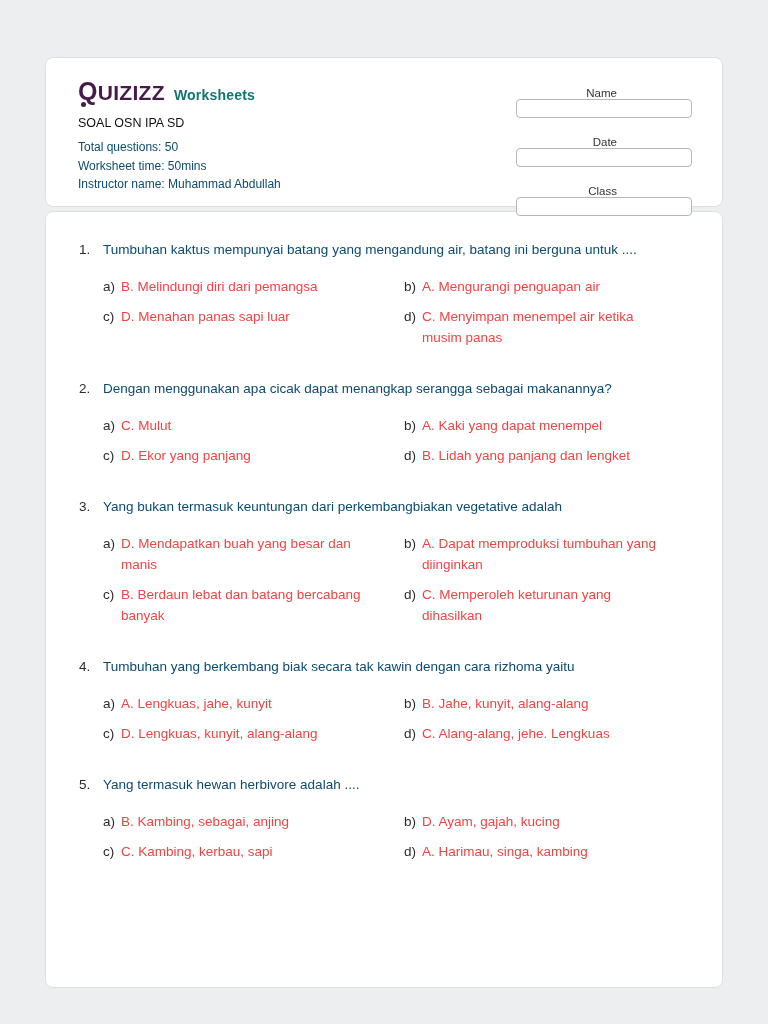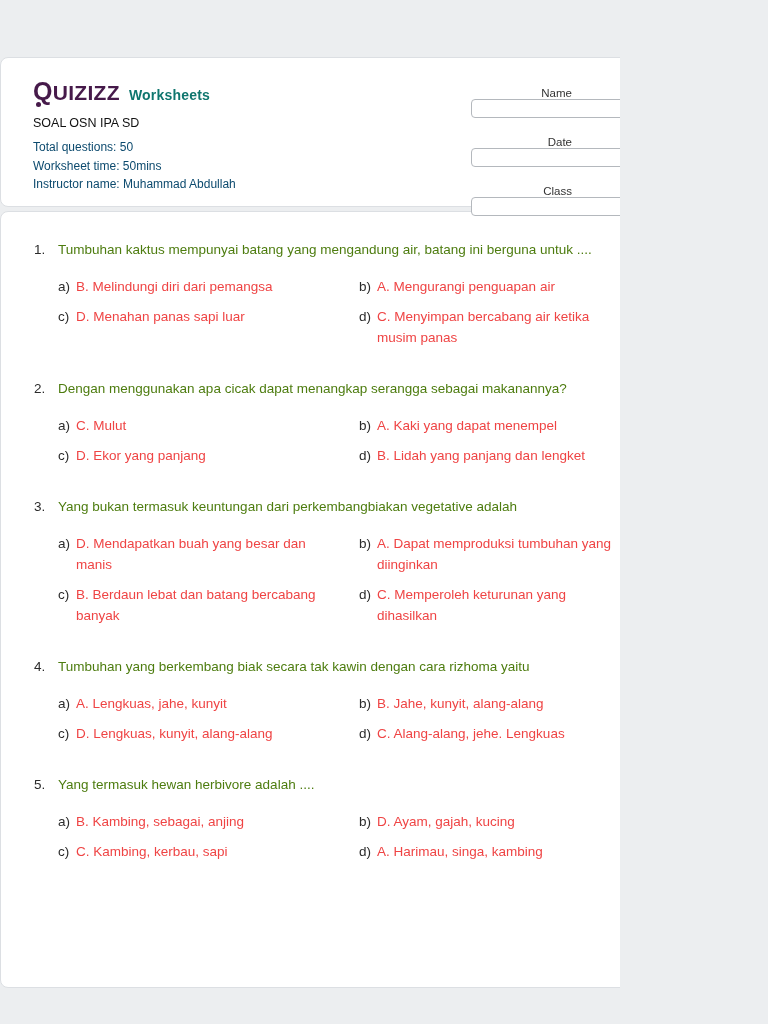--- a/index.html
+++ b/index.html
@@ -3,21 +3,21 @@
 <meta charset="utf-8">
 <style>
   * { margin: 0; padding: 0; box-sizing: border-box; }
   html, body { width: 768px; height: 1024px; }
   body {
     background: #eceef0;
     font-family: "Liberation Sans", "DejaVu Sans", sans-serif;
     color: #2b2b2b;
     -webkit-font-smoothing: antialiased;
   }
-  .page { width: 620px; height: 1024px; overflow: hidden; }
+  .page { width: 768px; height: 1024px; overflow: hidden; }
 
   .card {
     width: 678px;
     margin: 0 auto;
     background: #ffffff;
     border: 1px solid #dcdfe3;
     border-radius: 8px;
   }
   .header-card {
     margin-top: 57px;
@@ -90,21 +90,21 @@
   .q-num {
     flex: 0 0 24px;
     font-size: 13.5px;
     line-height: 21px;
     color: #2b2b2b;
   }
   .q-body { flex: 1; }
   .q-text {
     font-size: 13.5px;
     line-height: 21px;
-    color: #4d7c0f;
+    color: #0c4a6e;
     margin-bottom: 16px;
     padding-right: 10px;
   }
   .options {
     display: grid;
     grid-template-columns: 301px 1fr;
     row-gap: 9px;
   }
   .option { display: flex; align-items: flex-start; padding-right: 18px; }
   .opt-letter {
@@ -167,21 +167,21 @@
               <div class="option">
     <span class="opt-letter">b)</span>
     <span class="opt-text">A. Mengurangi penguapan air</span>
   </div>
               <div class="option">
     <span class="opt-letter">c)</span>
     <span class="opt-text">D. Menahan panas sapi luar</span>
   </div>
               <div class="option">
     <span class="opt-letter">d)</span>
-    <span class="opt-text">C. Menyimpan bercabang air ketika musim panas</span>
+    <span class="opt-text">C. Menyimpan menempel air ketika musim panas</span>
   </div>
             </div>
     </div>
   </div>
         <div class="question">
     <div class="q-num">2.</div>
     <div class="q-body">
       <div class="q-text">Dengan menggunakan apa cicak dapat menangkap serangga sebagai makanannya?</div>
       <div class="options">
               <div class="option">

